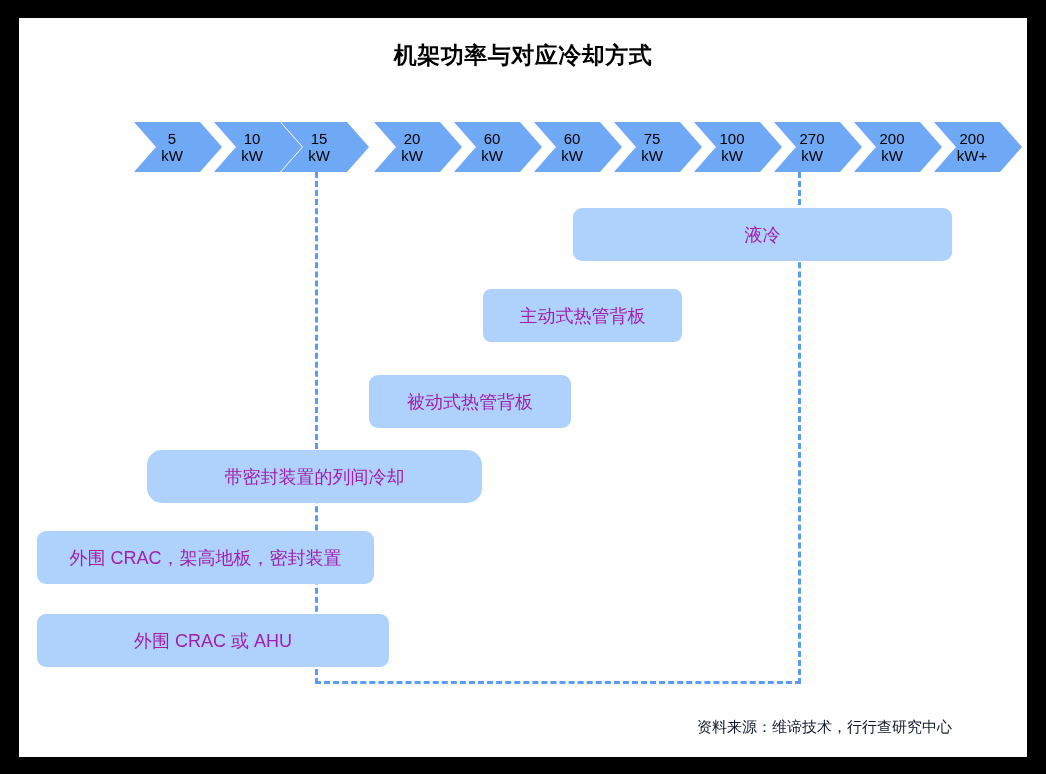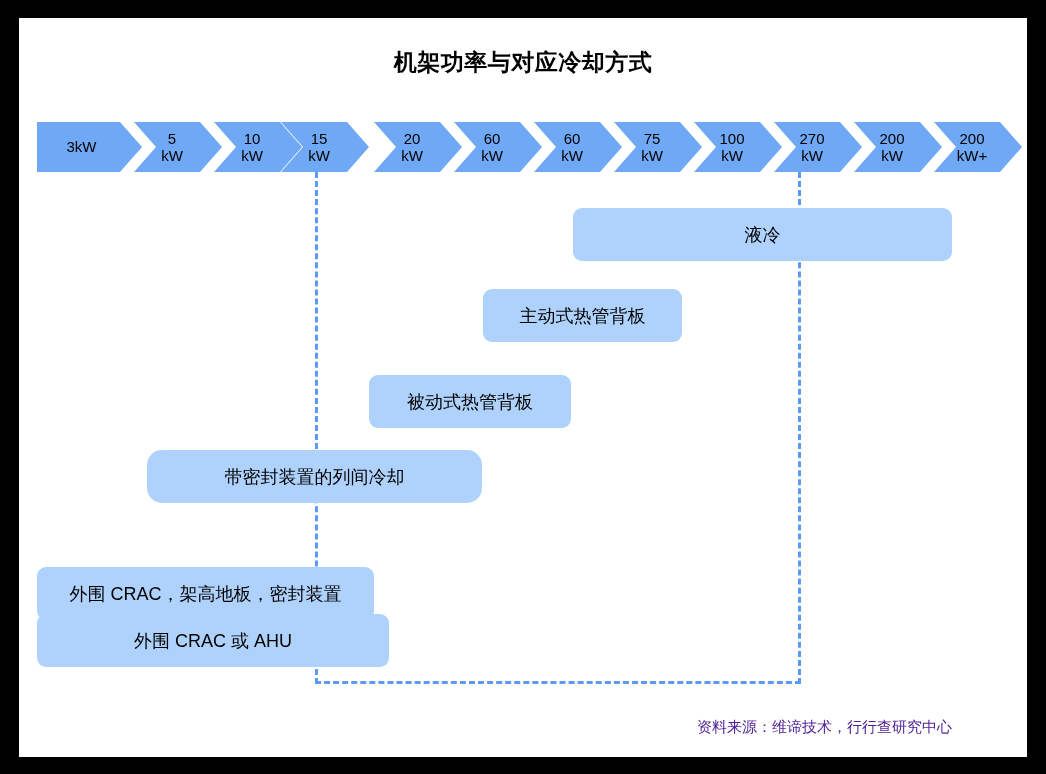--- a/index.html
+++ b/index.html
@@ -27,21 +27,20 @@
   .chart-title {
     position: absolute;
     left: 0;
     top: 22px;
     width: 1008px;
     text-align: center;
     font-size: 23px;
     font-weight: bold;
     color: #000000;
     letter-spacing: 0.5px;
-    margin-top: 7px;
   }
 
   
   .scale-bar {
     position: absolute;
     left: 18px;
     top: 104px;
     width: 984px;
     height: 50px;
   }
@@ -84,46 +83,43 @@
 
   
   .cool-bar {
     position: absolute;
     height: 53px;
     background: #AED2FC;
     border-radius: 9px;
     display: flex;
     align-items: center;
     justify-content: center;
-    color: #000000;
+    color: #a21caf;
     font-size: 18px;
     box-sizing: border-box;
   }
 
   
   .source {
     position: absolute;
     right: 75px;
     top: 700px;
     font-size: 15px;
-    color: #4c1d95;
+    color: #0f172a;
     white-space: nowrap;
   }
 </style>
 </head>
 <body>
 
 <div class="canvas">
 
   <div class="chart-title">机架功率与对应冷却方式</div>
 
   <div class="scale-bar">
-    <div class="chevron first" style="left:0px;   width:105px;">
-        <span class="lbl">3kW</span>
-      </div>
     <div class="chevron mid" style="left:97px;  width:88px;">
         <span class="lbl">5
 kW</span>
       </div>
     <div class="chevron mid" style="left:177px; width:88px;">
         <span class="lbl">10
 kW</span>
       </div>
     <div class="chevron mid" style="left:244px; width:88px;">
         <span class="lbl">15
@@ -162,33 +158,33 @@
 kW+</span>
       </div>
   </div>
 
   <div class="dash-rect" style="left:296px; top:154px; width:486px; height:512px;"></div>
 
   <div class="cool-bar" style="left:554px; top:190px; width:379px;">
     <span>液冷</span>
   </div>
 
-  <div class="cool-bar" style="left:464px; top:271px; width:199px;">
+  <div class="cool-bar" style="left:464px; top:271px; width:199px;border-radius:8px;">
     <span>主动式热管背板</span>
   </div>
 
   <div class="cool-bar" style="left:350px; top:357px; width:202px;">
     <span>被动式热管背板</span>
   </div>
 
   <div class="cool-bar" style="left:128px; top:432px; width:335px;border-radius:15px;">
     <span>带密封装置的列间冷却</span>
   </div>
 
-  <div class="cool-bar" style="left:18px; top:513px; width:337px;margin-top:36px;">
+  <div class="cool-bar" style="left:18px; top:513px; width:337px;">
     <span>外围 CRAC，架高地板，密封装置</span>
   </div>
 
   <div class="cool-bar" style="left:18px; top:596px; width:352px;">
     <span>外围 CRAC 或 AHU</span>
   </div>
 
   <div class="source">资料来源：维谛技术，行行查研究中心</div>
 
 </div>

